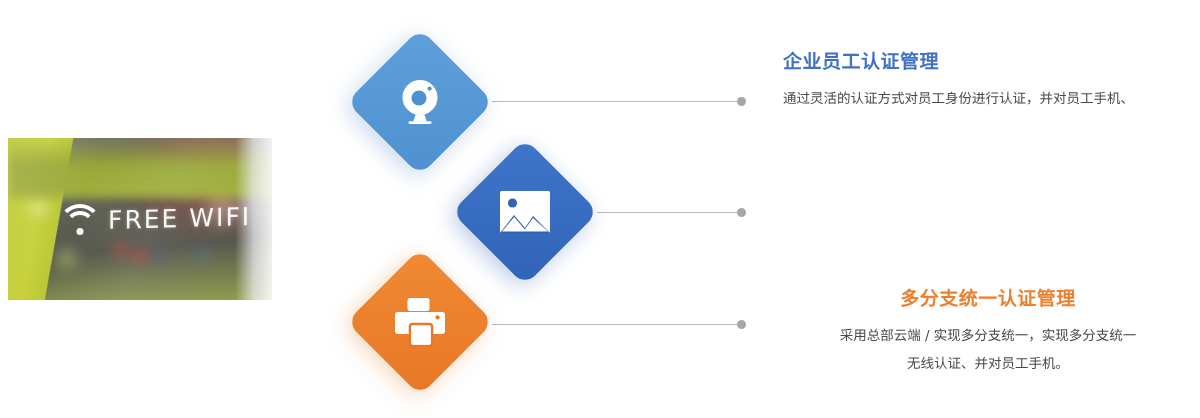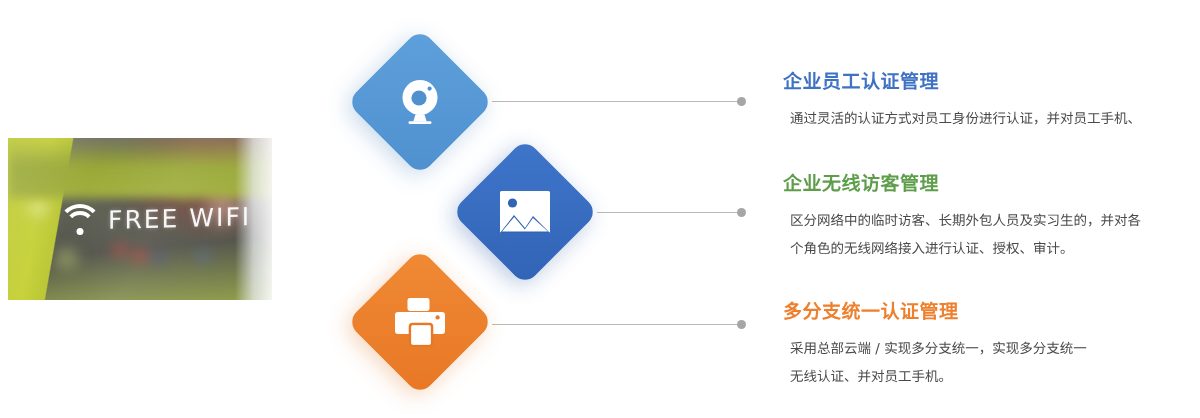--- a/index.html
+++ b/index.html
@@ -97,33 +97,33 @@
   .c1{left:492px;top:101px;width:246px;}
   .c2{left:597px;top:212px;width:141px;}
   .c3{left:492px;top:324px;width:246px;}
   .cdot{position:absolute;width:9px;height:9px;border-radius:50%;background:#a6a6a6;}
   .cd1{left:737px;top:97px;}
   .cd2{left:737px;top:208px;}
   .cd3{left:737px;top:320px;}
 
   
   .block{position:absolute;left:783px;width:410px;}
-  .b1{top:70px;}
+  .b1{top:50px;}
   .b2{top:172px;}
-  .b3{top:300px;}
+  .b3{top:287px;text-align:center;}
   .b-title{
     font-size:19px;font-weight:bold;margin:0 0 11px 0;
     letter-spacing:.5px;line-height:1.2;
     font-family:"DejaVu Sans","Liberation Sans",sans-serif;
   }
   .t-blue{color:#3f72c4;}
   .t-green{color:#5e9e4a;}
   .t-orange{color:#ee7f2d;}
   .b-body{
-    margin:7px;font-size:13.5px;line-height:28px;color:#4a4a4a;
+    margin:0;font-size:13.5px;line-height:28px;color:#4a4a4a;
     font-family:"DejaVu Sans","Liberation Sans",sans-serif;
   }
   .b-body p{margin:0;}
 </style>
 </head>
 <body>
 
 <div class="stage">
 
   <div class="photo">
@@ -184,27 +184,20 @@
     </div>
   </div>
 
   <div class="block b1">
     <h3 class="b-title t-blue">企业员工认证管理</h3>
     <div class="b-body">
       <p>通过灵活的认证方式对员工身份进行认证，并对员工手机、</p>
     </div>
   </div>
 
-  <div class="block b2">
-    <h3 class="b-title t-green">企业无线访客管理</h3>
-    <div class="b-body">
-      <p>区分网络中的临时访客、长期外包人员及实习生的，并对各</p>
-      <p>个角色的无线网络接入进行认证、授权、审计。</p>
-    </div>
-  </div>
 
   <div class="block b3">
     <h3 class="b-title t-orange">多分支统一认证管理</h3>
     <div class="b-body">
       <p>采用总部云端 / 实现多分支统一，实现多分支统一</p>
       <p>无线认证、并对员工手机。</p>
     </div>
   </div>
 
 </div>

